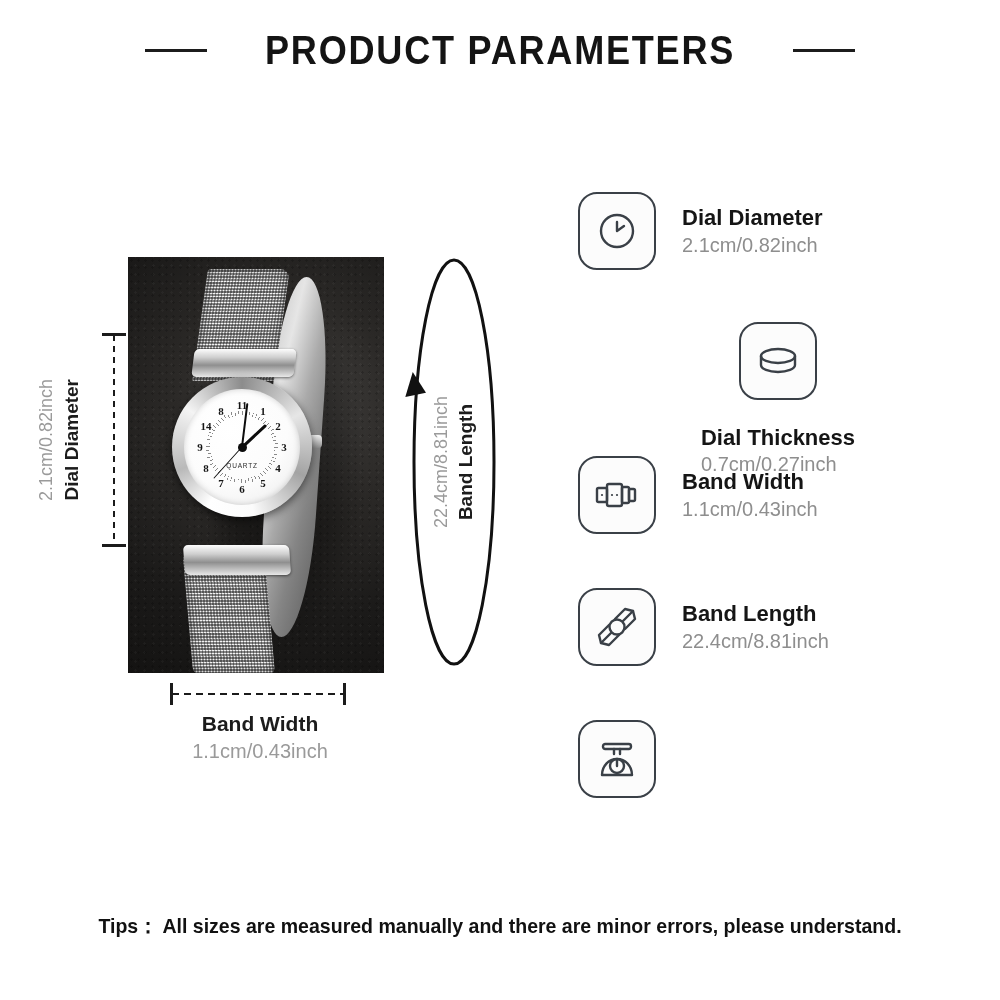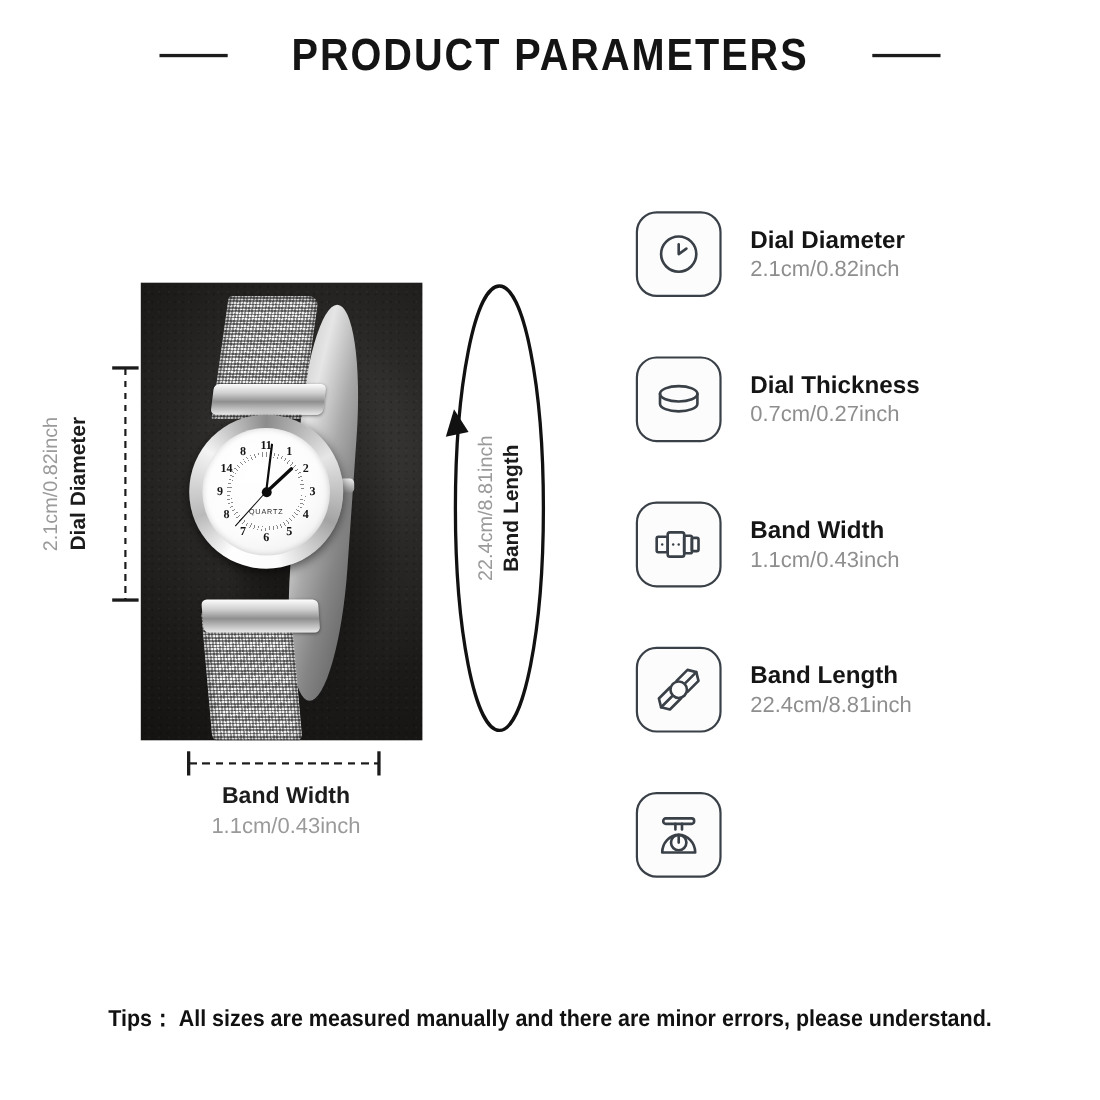--- a/index.html
+++ b/index.html
@@ -282,21 +282,21 @@
           <circle cx="24" cy="24" r="16"></circle>
           <path d="M24 15 L24 24 L31 19"></path>
         </svg>
       </div>
       <div class="spec-text">
         <div class="spec-label">Dial Diameter</div>
         <div class="spec-value">2.1cm/0.82inch</div>
       </div>
     </div>
 
-    <div class="spec-row" style="top:132px;">
+    <div class="spec-row" style="top:132px;flex-direction:column;">
       <div class="spec-icon">
         <svg width="48" height="48" viewBox="0 0 48 48" fill="none" stroke="#3a4047" stroke-width="2.4" stroke-linecap="round" stroke-linejoin="round">
           <ellipse cx="24" cy="19" rx="17" ry="7"></ellipse>
           <path d="M7 19 L7 28 A17 7 0 0 0 41 28 L41 19"></path>
         </svg>
       </div>
       <div class="spec-text">
         <div class="spec-label">Dial Thickness</div>
         <div class="spec-value">0.7cm/0.27inch</div>
       </div>

